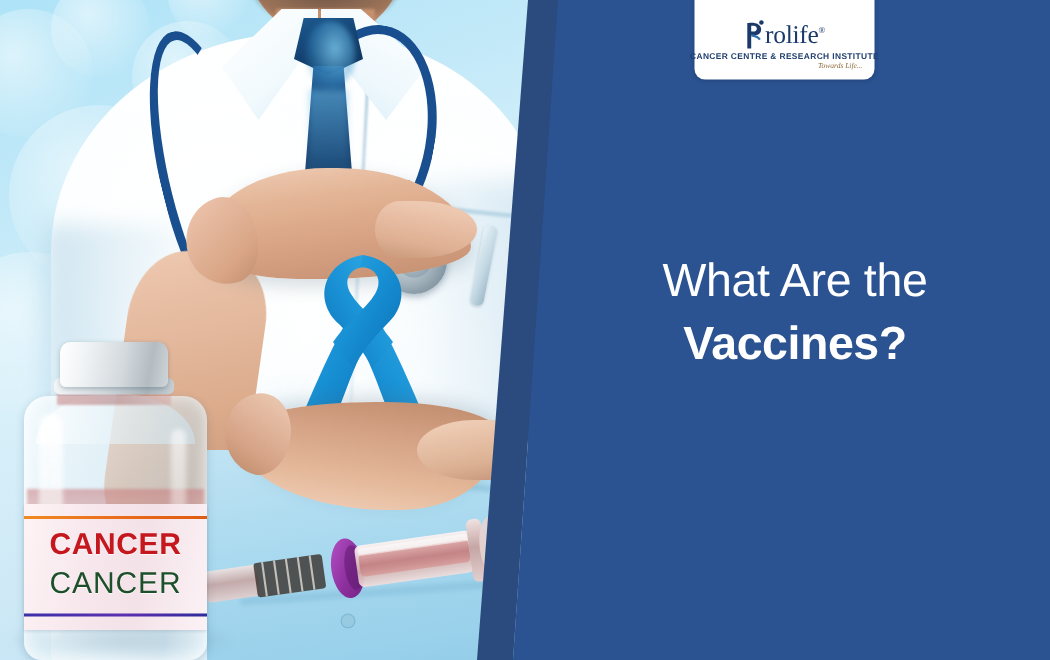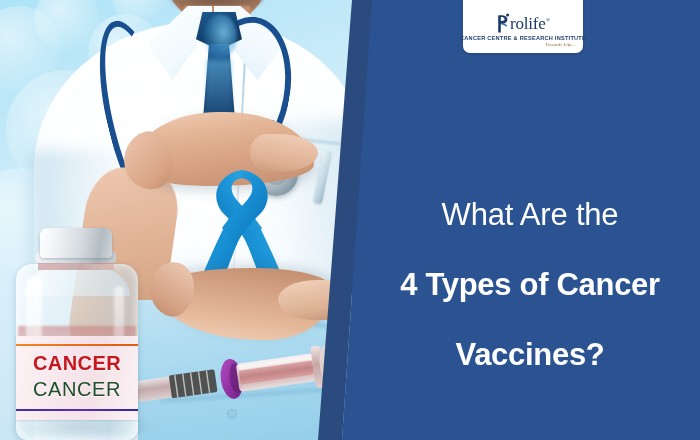--- a/index.html
+++ b/index.html
@@ -356,21 +356,21 @@
     font-size:5px; font-style:italic; color:#8d6a38;
     font-family:"Liberation Serif", serif;
   }
 
   
   #headline {
     position:absolute; left:372px; top:166px; width:316px;
     text-align:center; color:#ffffff;
     font-family:"Liberation Sans", sans-serif;
   }
-  .h-line { line-height:42px; white-space:nowrap;margin-top:28px; }
+  .h-line { line-height:42px; white-space:nowrap; }
   #h-l1 { font-size:31px; font-weight:400; letter-spacing:-.2px; }
   #h-l2 { font-size:31px; font-weight:bold; letter-spacing:-.3px; }
   #h-l3 { font-size:31px; font-weight:bold; letter-spacing:-.3px; }
 </style>
 </head>
 <body>
 
 <div id="banner">
 
   <div id="photo">
@@ -539,17 +539,16 @@
         </svg>
       </span>
       <span id="logo-word"><span>rolife</span><span id="logo-reg">®</span></span>
     </div>
     <div id="logo-sub">CANCER CENTRE &amp; RESEARCH INSTITUTE</div>
     <div id="logo-tag">Towards Life...</div>
   </div>
 
   <div id="headline">
     <div class="h-line" id="h-l1">What Are the</div>
-    <div class="h-line" id="h-l2">4 Types of Cancer</div>
     <div class="h-line" id="h-l3">Vaccines?</div>
   </div>
 
 </div>
 
 </body></html>

